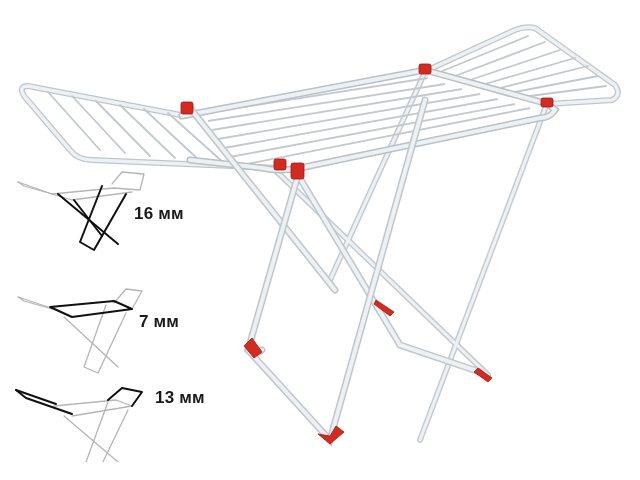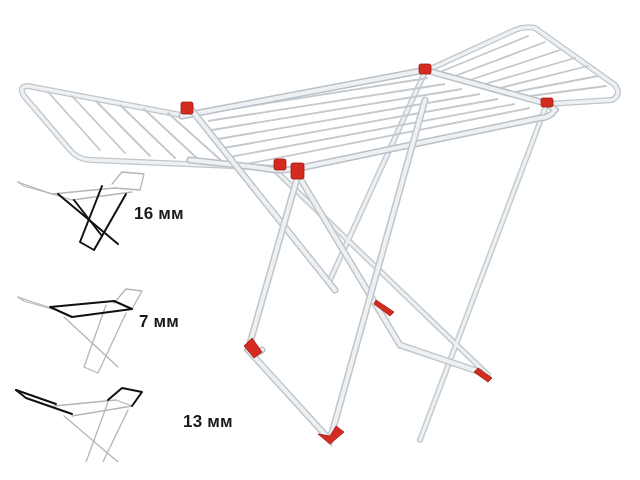--- a/index.html
+++ b/index.html
@@ -35,21 +35,21 @@
     .size-label {
       position: absolute;
       font-weight: bold;
       font-size: 17px;
       color: #1a1a1a;
       letter-spacing: 0.2px;
       white-space: nowrap;
     }
     .label-16 { left: 134px; top: 204px; }
     .label-14 { left: 139px; top: 312px; }
-    .label-13 { left: 155px; top: 412px; margin-left: 28px; }
+    .label-13 { left: 155px; top: 388px; }
   </style>
 </head>
 <body>
 
 <div class="scene">
 
   <svg class="main-rack" viewBox="0 0 640 480" xmlns="http://www.w3.org/2000/svg">
     <defs>
       <linearGradient id="tube" x1="0" y1="0" x2="0" y2="1">
         <stop offset="0" stop-color="#f6f8f9"></stop>

